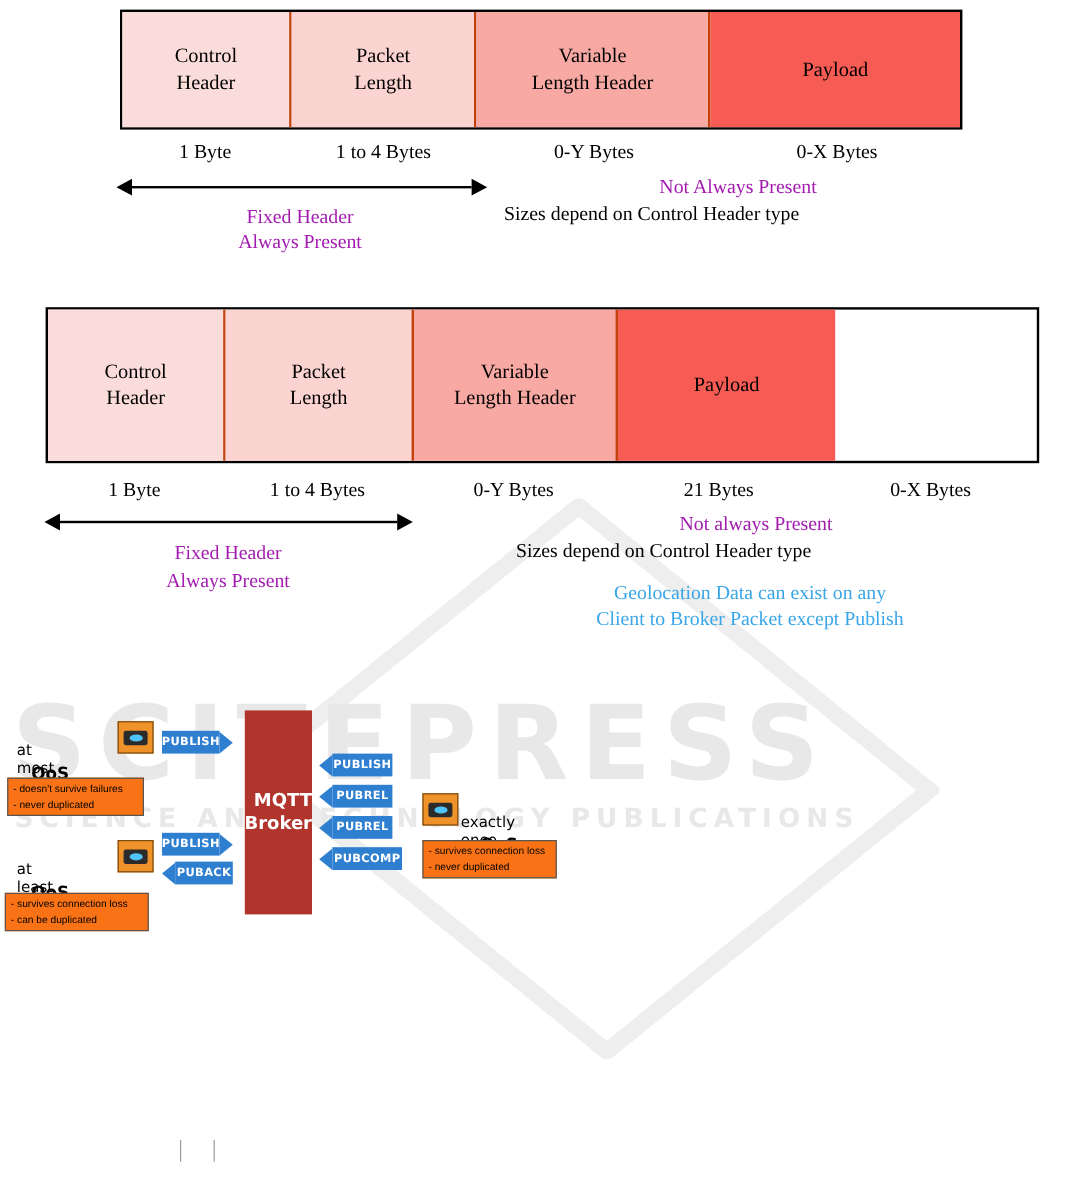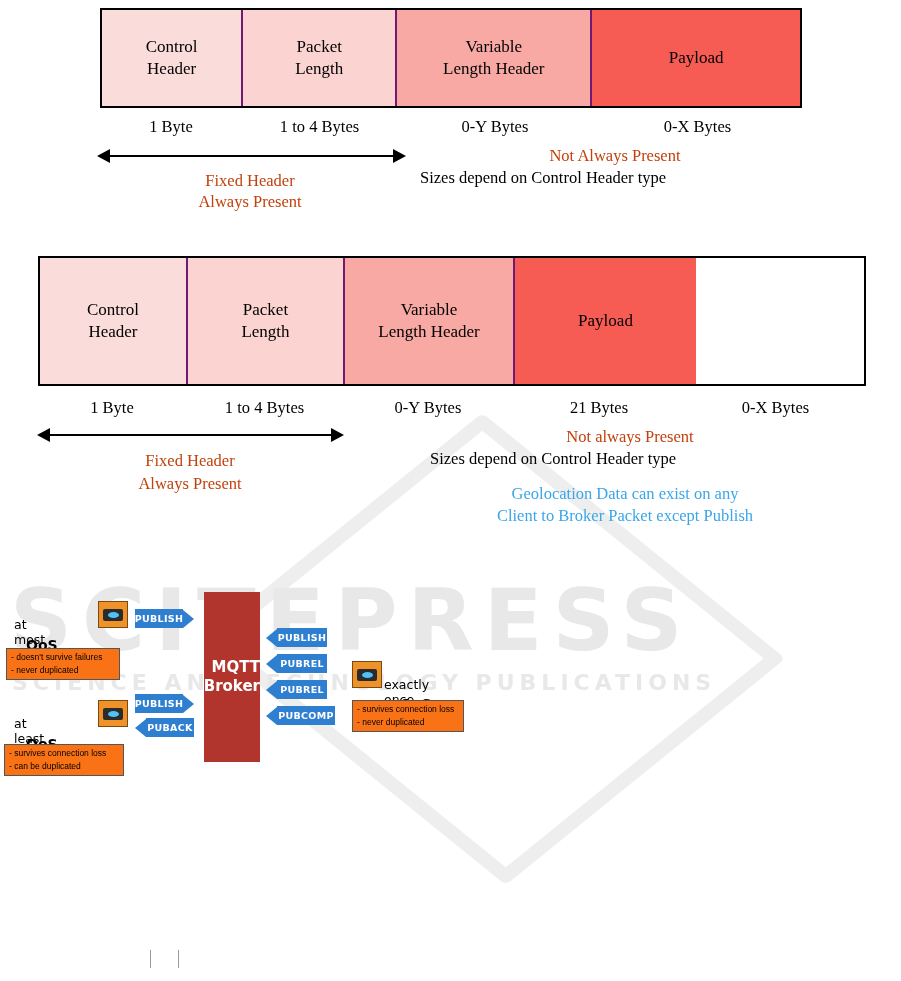--- a/index.html
+++ b/index.html
@@ -65,21 +65,21 @@
   
   .packet-table {
     position: absolute;
     display: flex;
     border: 2px solid #000000;
     box-sizing: border-box;
     background: #ffffff;
   }
   .packet-cell {
     box-sizing: border-box;
-    border-right: 2px solid #701a75;
+    border-right: 2px solid #c2410c;
     display: flex;
     flex-direction: column;
     align-items: center;
     justify-content: center;
     font-size: 17px;
     line-height: 1.28;
     text-align: center;
     color: #000000;
   }
   .packet-cell:last-child { border-right: none; }
@@ -104,21 +104,21 @@
     width: 0;
     height: 0;
     border-top: 7px solid transparent;
     border-bottom: 7px solid transparent;
   }
   .arrow-head.left  { border-right: 13px solid #000000; }
   .arrow-head.right { border-left: 13px solid #000000; }
 
   .note-red {
     position: absolute;
-    color: #c2410c;
+    color: #a21caf;
     font-size: 16.5px;
     text-align: center;
     line-height: 1.3;
   }
   .note-black {
     position: absolute;
     color: #000000;
     font-size: 16.5px;
     line-height: 1.3;
   }

